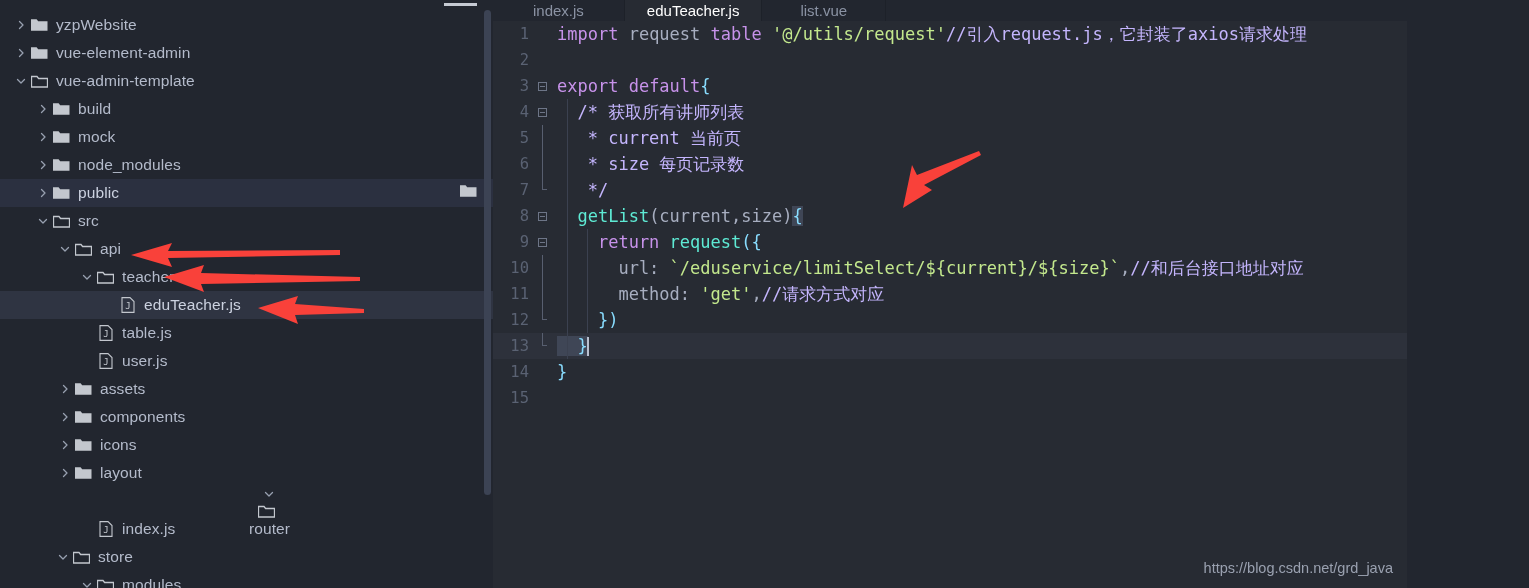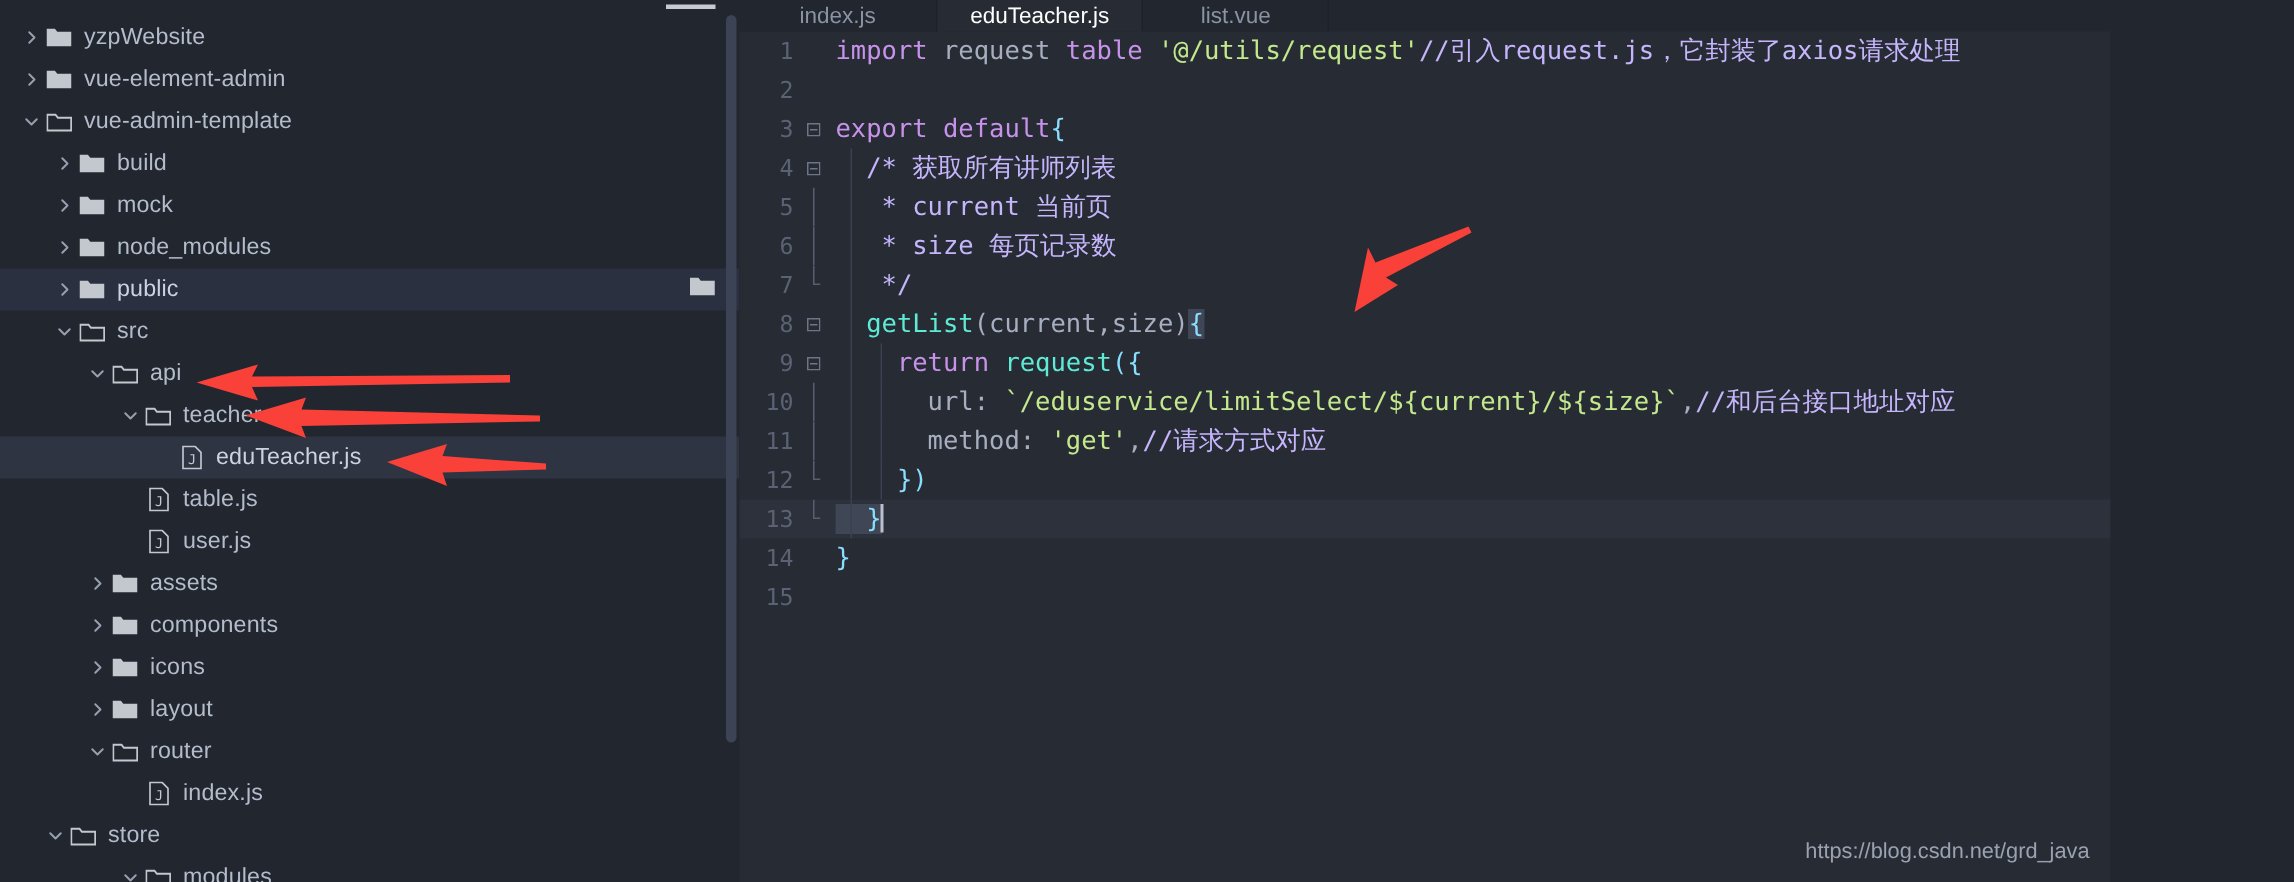--- a/index.html
+++ b/index.html
@@ -357,21 +357,21 @@
               <path d="M3.5 1.5 L7 5 L3.5 8.5" fill="none" stroke="#98a0b0" stroke-width="1.3" stroke-linecap="round" stroke-linejoin="round"></path>
             </svg>
           </span>
           <span class="ficon">
             <svg width="17" height="14" viewBox="0 0 17 14">
               <path d="M0 1.2 h5.6 l1.6 2 h9.3 v9.6 h-16.5 z" fill="#c3c7ce"></path>
             </svg>
           </span>
           <span class="lbl">layout</span>
         </div>
-        <div class="row" style="padding-left: 58px;">
+        <div class="row" style="padding-left: 46px; flex-direction: column;">
           <span class="twisty">
             <svg width="10" height="10" viewBox="0 0 10 10">
               <path d="M1.5 3.5 L5 7 L8.5 3.5" fill="none" stroke="#98a0b0" stroke-width="1.3" stroke-linecap="round" stroke-linejoin="round"></path>
             </svg>
           </span>
           <span class="ficon">
             <svg width="17" height="14" viewBox="0 0 17 14">
               <path d="M0.5 2.5 h5.5 l1.6 2 h8.9 v8.5 h-16 z" fill="none" stroke="#c3c7ce" stroke-width="1.3"></path>
             </svg>
           </span>
@@ -380,21 +380,21 @@
         <div class="row" style="padding-left: 80px;">
           <span class="twisty"></span>
           <span class="ficon">
             <svg width="14" height="16" viewBox="0 0 14 16">
               <path d="M1 0.6 h8 l4 4 v10.8 h-12 z" fill="none" stroke="#c3c7ce" stroke-width="1.1"></path>
               <text x="4.3" y="12" fill="#c3c7ce" font-size="9" font-family="DejaVu Sans Mono, monospace">J</text>
             </svg>
           </span>
           <span class="lbl">index.js</span>
         </div>
-        <div class="row" style="padding-left: 30px;">
+        <div class="row" style="padding-left: 56px;">
           <span class="twisty">
             <svg width="10" height="10" viewBox="0 0 10 10">
               <path d="M1.5 3.5 L5 7 L8.5 3.5" fill="none" stroke="#98a0b0" stroke-width="1.3" stroke-linecap="round" stroke-linejoin="round"></path>
             </svg>
           </span>
           <span class="ficon">
             <svg width="17" height="14" viewBox="0 0 17 14">
               <path d="M0.5 2.5 h5.5 l1.6 2 h8.9 v8.5 h-16 z" fill="none" stroke="#c3c7ce" stroke-width="1.3"></path>
             </svg>
           </span>

